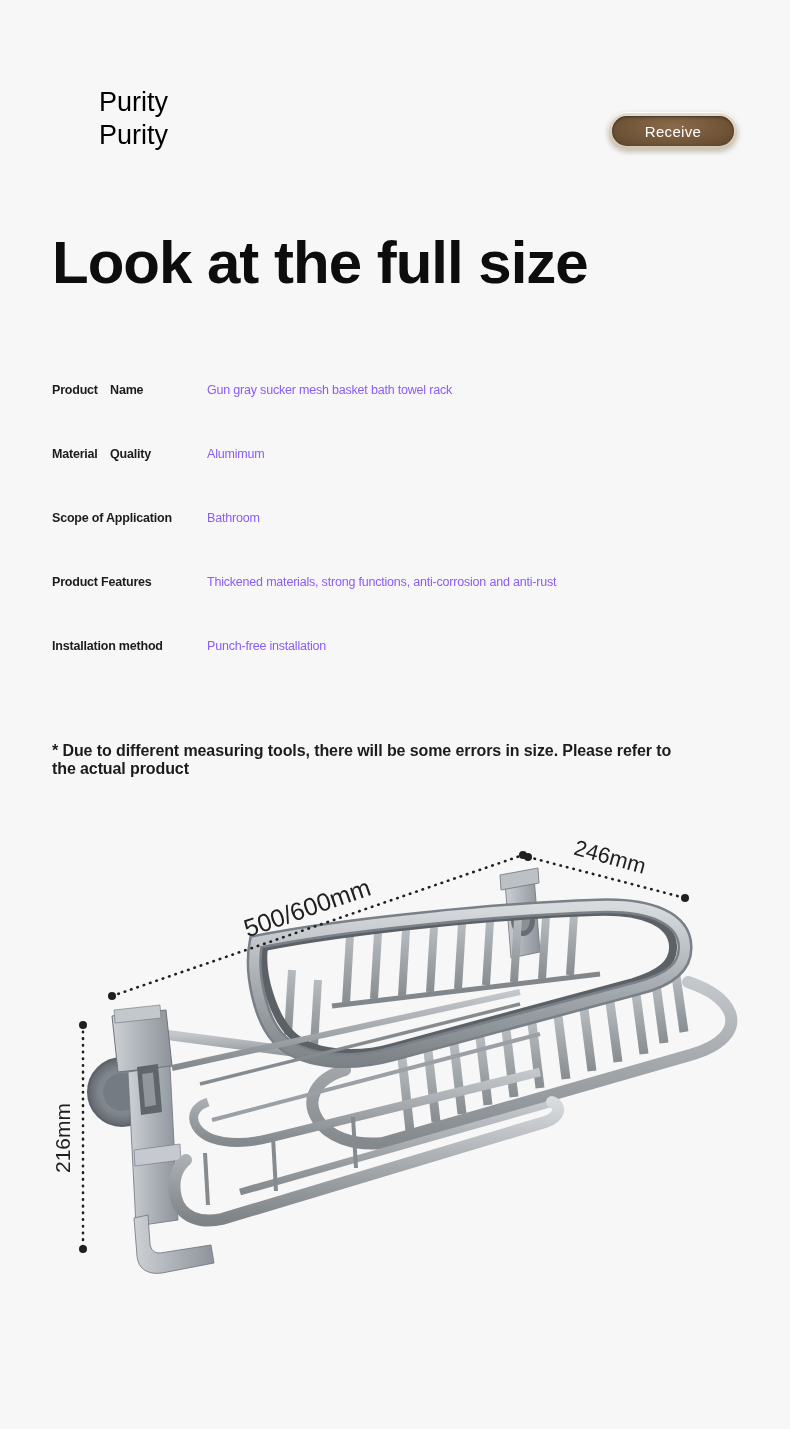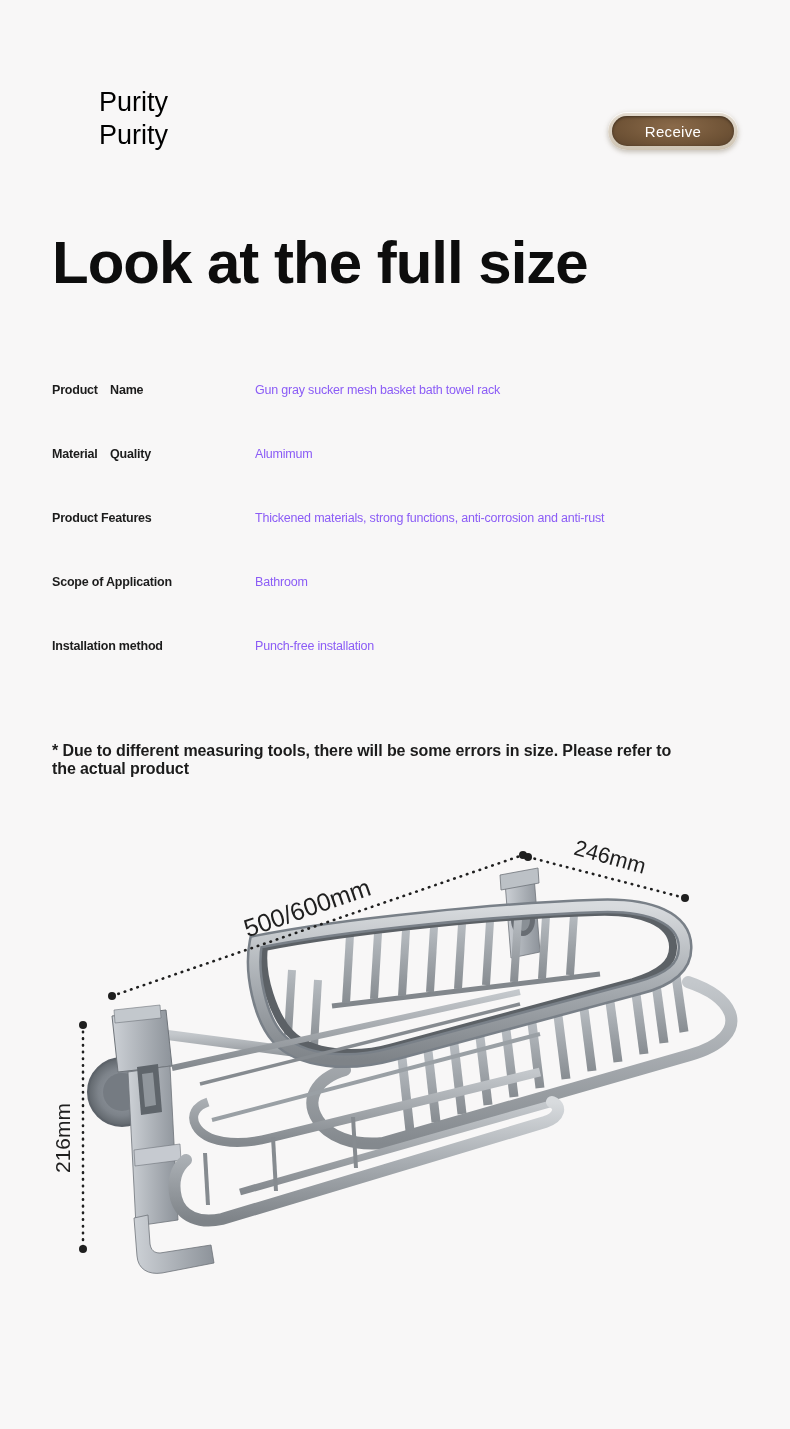--- a/index.html
+++ b/index.html
@@ -18,21 +18,21 @@
   .receive-inner{width:100%;height:100%;border-radius:15px;
          background:radial-gradient(ellipse at 50% 35%, #8a6a4a 0%, #6f5336 65%, #5d452e 100%);
          box-shadow:inset 0 1px 3px rgba(0,0,0,.45);
          display:flex;align-items:center;justify-content:center;
          color:#fff;font-size:15px;letter-spacing:.3px;}
   
   .hero-title{position:absolute;left:52px;top:228px;margin:0;
          font-size:60px;font-weight:700;letter-spacing:-1px;color:#0d0d0d;}
   
   .specs{position:absolute;left:52px;top:370px;width:690px;}
-  .spec-row{display:flex;height:64px;padding-top:13px;box-sizing:border-box;align-items:flex-start;gap:48px;}
+  .spec-row{display:flex;height:64px;padding-top:13px;box-sizing:border-box;align-items:flex-start;}
   .spec-label{flex:none;width:155px;font-size:12.5px;font-weight:700;letter-spacing:-.2px;color:#1c1c1c;}
   .spec-value{font-size:12.5px;font-weight:400;letter-spacing:-.2px;color:#8b5cf6;}
   .footnote{position:absolute;left:52px;top:742px;width:640px;
          font-size:16px;font-weight:700;letter-spacing:-.1px;color:#1c1c1c;}
   
   .figure{position:absolute;left:0;top:820px;width:790px;height:540px;}
   .dim-text{font-family:"Liberation Sans",sans-serif;fill:#1f1f1f;font-weight:400;}
 </style>
 </head>
 <body>
@@ -53,26 +53,26 @@
   <div class="specs">
     <div class="spec-row">
       <div class="spec-label">Product Name</div>
       <div class="spec-value">Gun gray sucker mesh basket bath towel rack</div>
     </div>
     <div class="spec-row">
       <div class="spec-label">Material Quality</div>
       <div class="spec-value">Alumimum</div>
     </div>
     <div class="spec-row">
+      <div class="spec-label">Scope of Application</div>
+      <div class="spec-value">Bathroom</div>
+    </div>
+    <div class="spec-row">
       <div class="spec-label">Product Features</div>
       <div class="spec-value">Thickened materials, strong functions, anti-corrosion and anti-rust</div>
-    </div>
-    <div class="spec-row">
-      <div class="spec-label">Scope of Application</div>
-      <div class="spec-value">Bathroom</div>
     </div>
     <div class="spec-row">
       <div class="spec-label">Installation method</div>
       <div class="spec-value">Punch-free installation</div>
     </div>
   </div>
 
   <div class="footnote">* Due to different measuring tools, there will be some errors in size. Please refer to the actual product</div>
 
   <svg class="figure" viewBox="0 0 790 540" aria-hidden="true">

